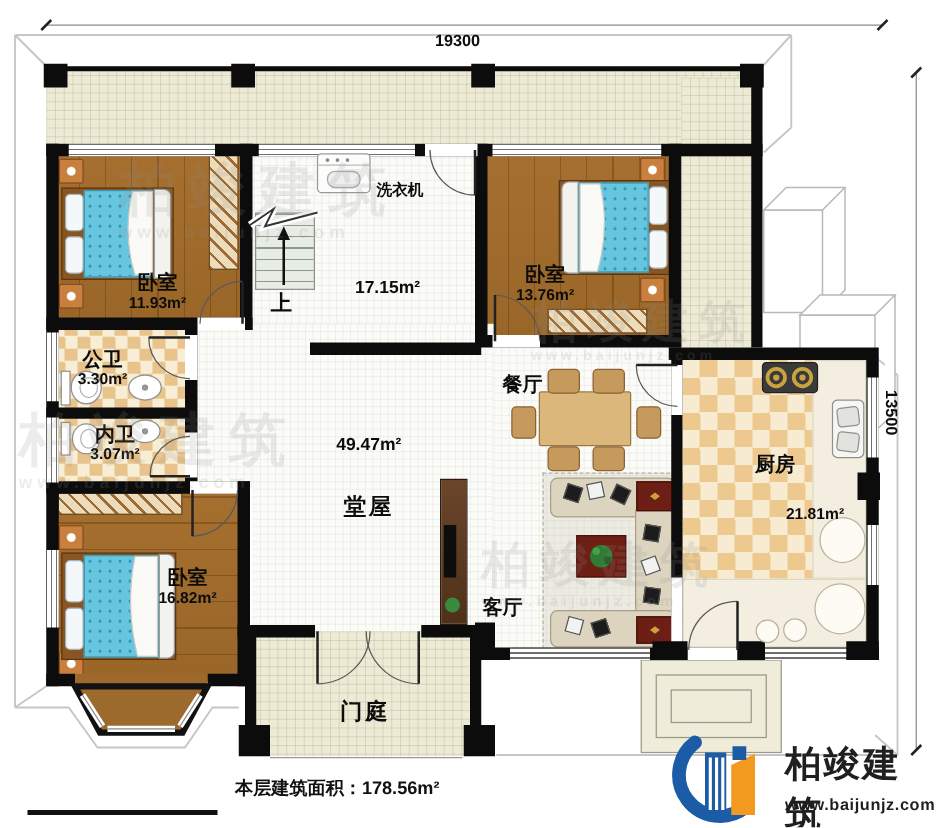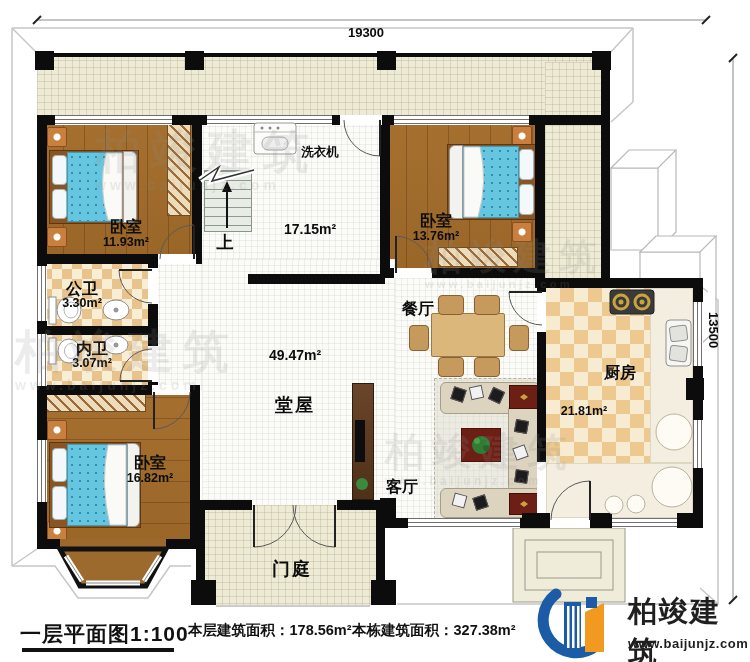--- a/index.html
+++ b/index.html
@@ -349,49 +349,45 @@
   <div class="lbl area" style="left:110px;top:472px;width:80px">16.82m²</div>
 
   <div class="lbl name" style="left:386px;top:300px;width:64px">餐厅</div>
 
   <div class="lbl" style="left:255px;top:348px;width:80px;font-size:14px">49.47m²</div>
   <div class="lbl big-name" style="left:258px;top:396px;width:74px">堂屋</div>
 
   <div class="lbl name" style="left:370px;top:478px;width:64px">客厅</div>
 
   <div class="lbl name" style="left:580px;top:364px;width:80px">厨房</div>
-  <div class="lbl area" style="left:544px;top:405px;width:80px">21.81m²</div>
+  <div class="lbl area" style="left:612px;top:405px;width:80px">21.81m²</div>
 
   <div class="lbl big-name" style="left:260px;top:560px;width:64px">门庭</div>
 
   <div class="wm" style="left:95px;top:128px">
     <div class="bigwm">柏竣建筑</div>
     <div class="smallwm">www.baijunjz.com</div>
   </div>
   <div class="wm" style="left:425px;top:238px;transform:scale(.8);transform-origin:left top">
     <div class="bigwm">柏竣建筑</div>
     <div class="smallwm">www.baijunjz.com</div>
   </div>
   <div class="wm" style="left:15px;top:328px">
     <div class="bigwm">柏竣建筑</div>
     <div class="smallwm">www.baijunjz.com</div>
   </div>
   <div class="wm" style="left:385px;top:432px;transform:scale(.85);transform-origin:left top">
     <div class="bigwm">柏竣建筑</div>
     <div class="smallwm">www.baijunjz.com</div>
   </div>
 
-  <div class="ft ft-title" style="left:20px;top:620px">一层平面图1:100</div>
   <div class="ft-bar" style="left:22px;top:648px;width:152px;height:4px"></div>
 
   <div class="ft ft-stat" style="left:188px;top:621px">
     <span>本层建筑面积：</span><span>178.56m²</span>
-  </div>
-  <div class="ft ft-stat" style="left:352px;top:621px">
-    <span>本栋建筑面积：</span><span>327.38m²</span>
   </div>
 
   <svg width="110" height="74" style="left:522px;top:588px;z-index:8" viewBox="0 0 110 74">
     <path d="M34,6 A32,32 0 1 0 74,58" stroke="#1c5ca6" stroke-width="11" fill="none" stroke-linecap="round"></path>
     <rect x="42" y="14" width="17" height="50" fill="#1c5ca6"></rect>
     <rect x="45" y="18" width="2.5" height="42" fill="#fff"></rect>
       <rect x="50" y="18" width="2.5" height="42" fill="#fff"></rect>
       <rect x="55" y="18" width="2.5" height="42" fill="#fff"></rect>
     <polygon points="63,24 82,15 82,64 63,64" fill="#f29a1f"></polygon>
     <rect x="64" y="9" width="11" height="11" fill="#1c5ca6"></rect>

